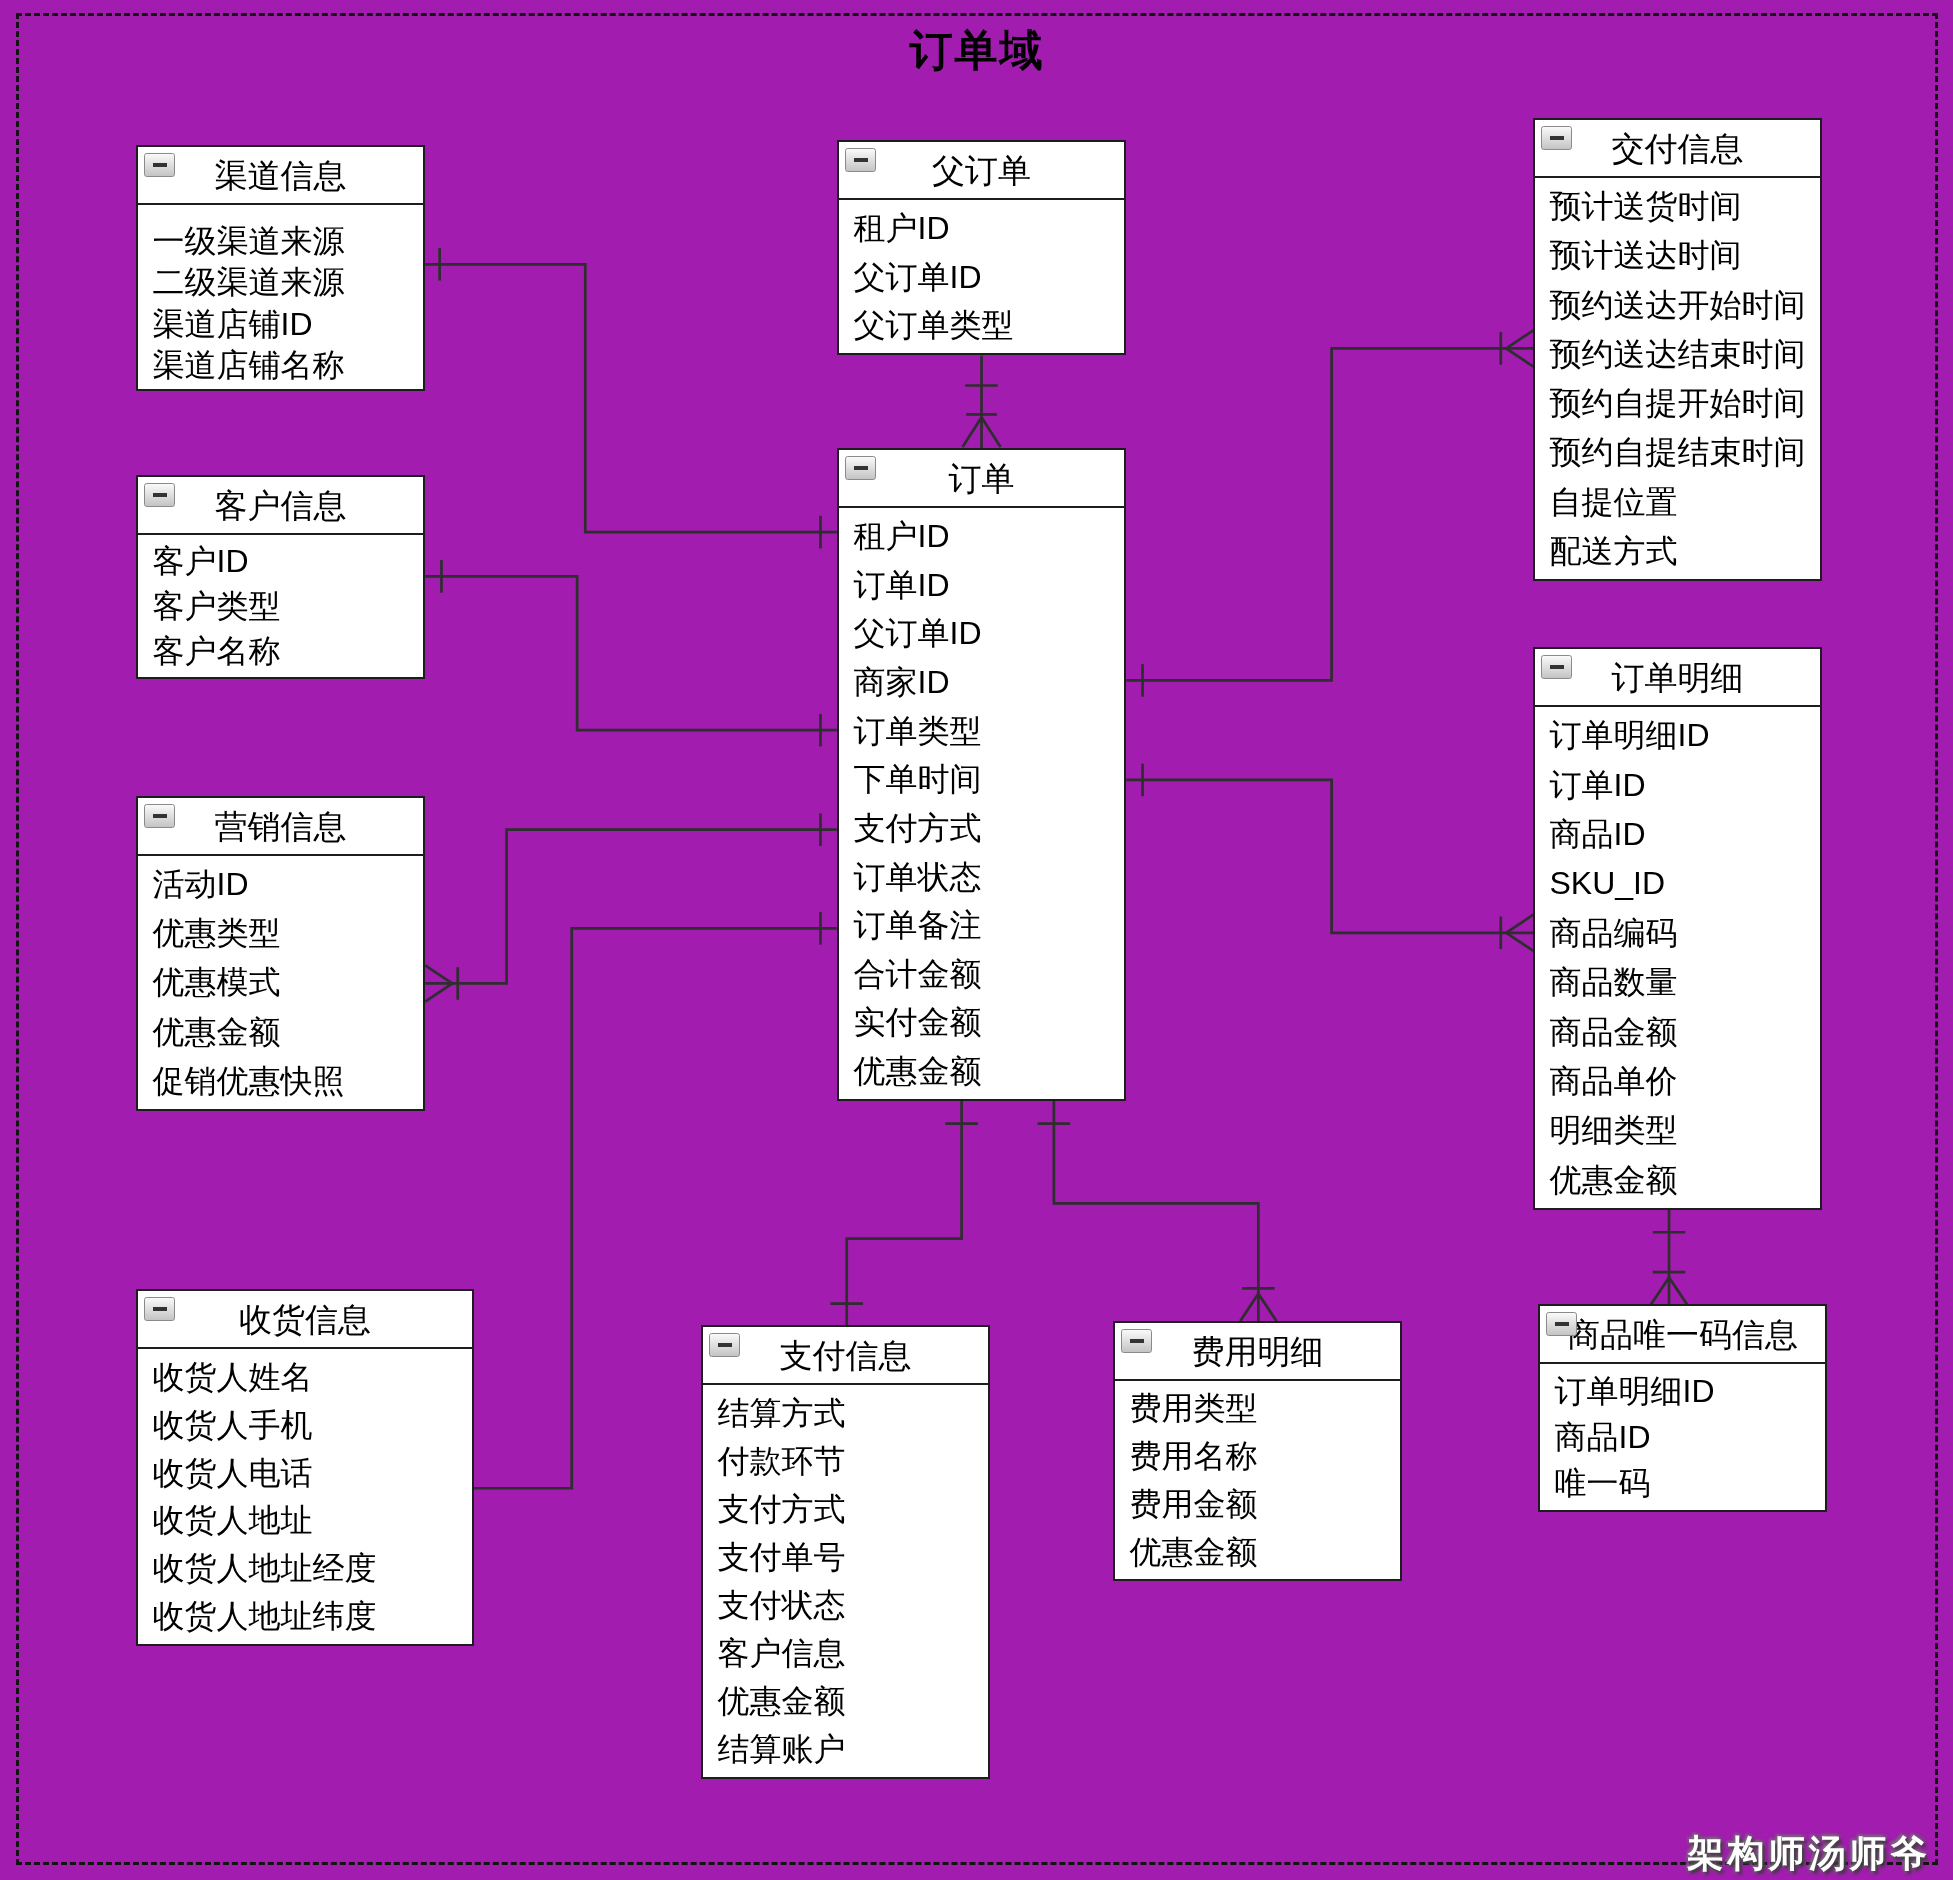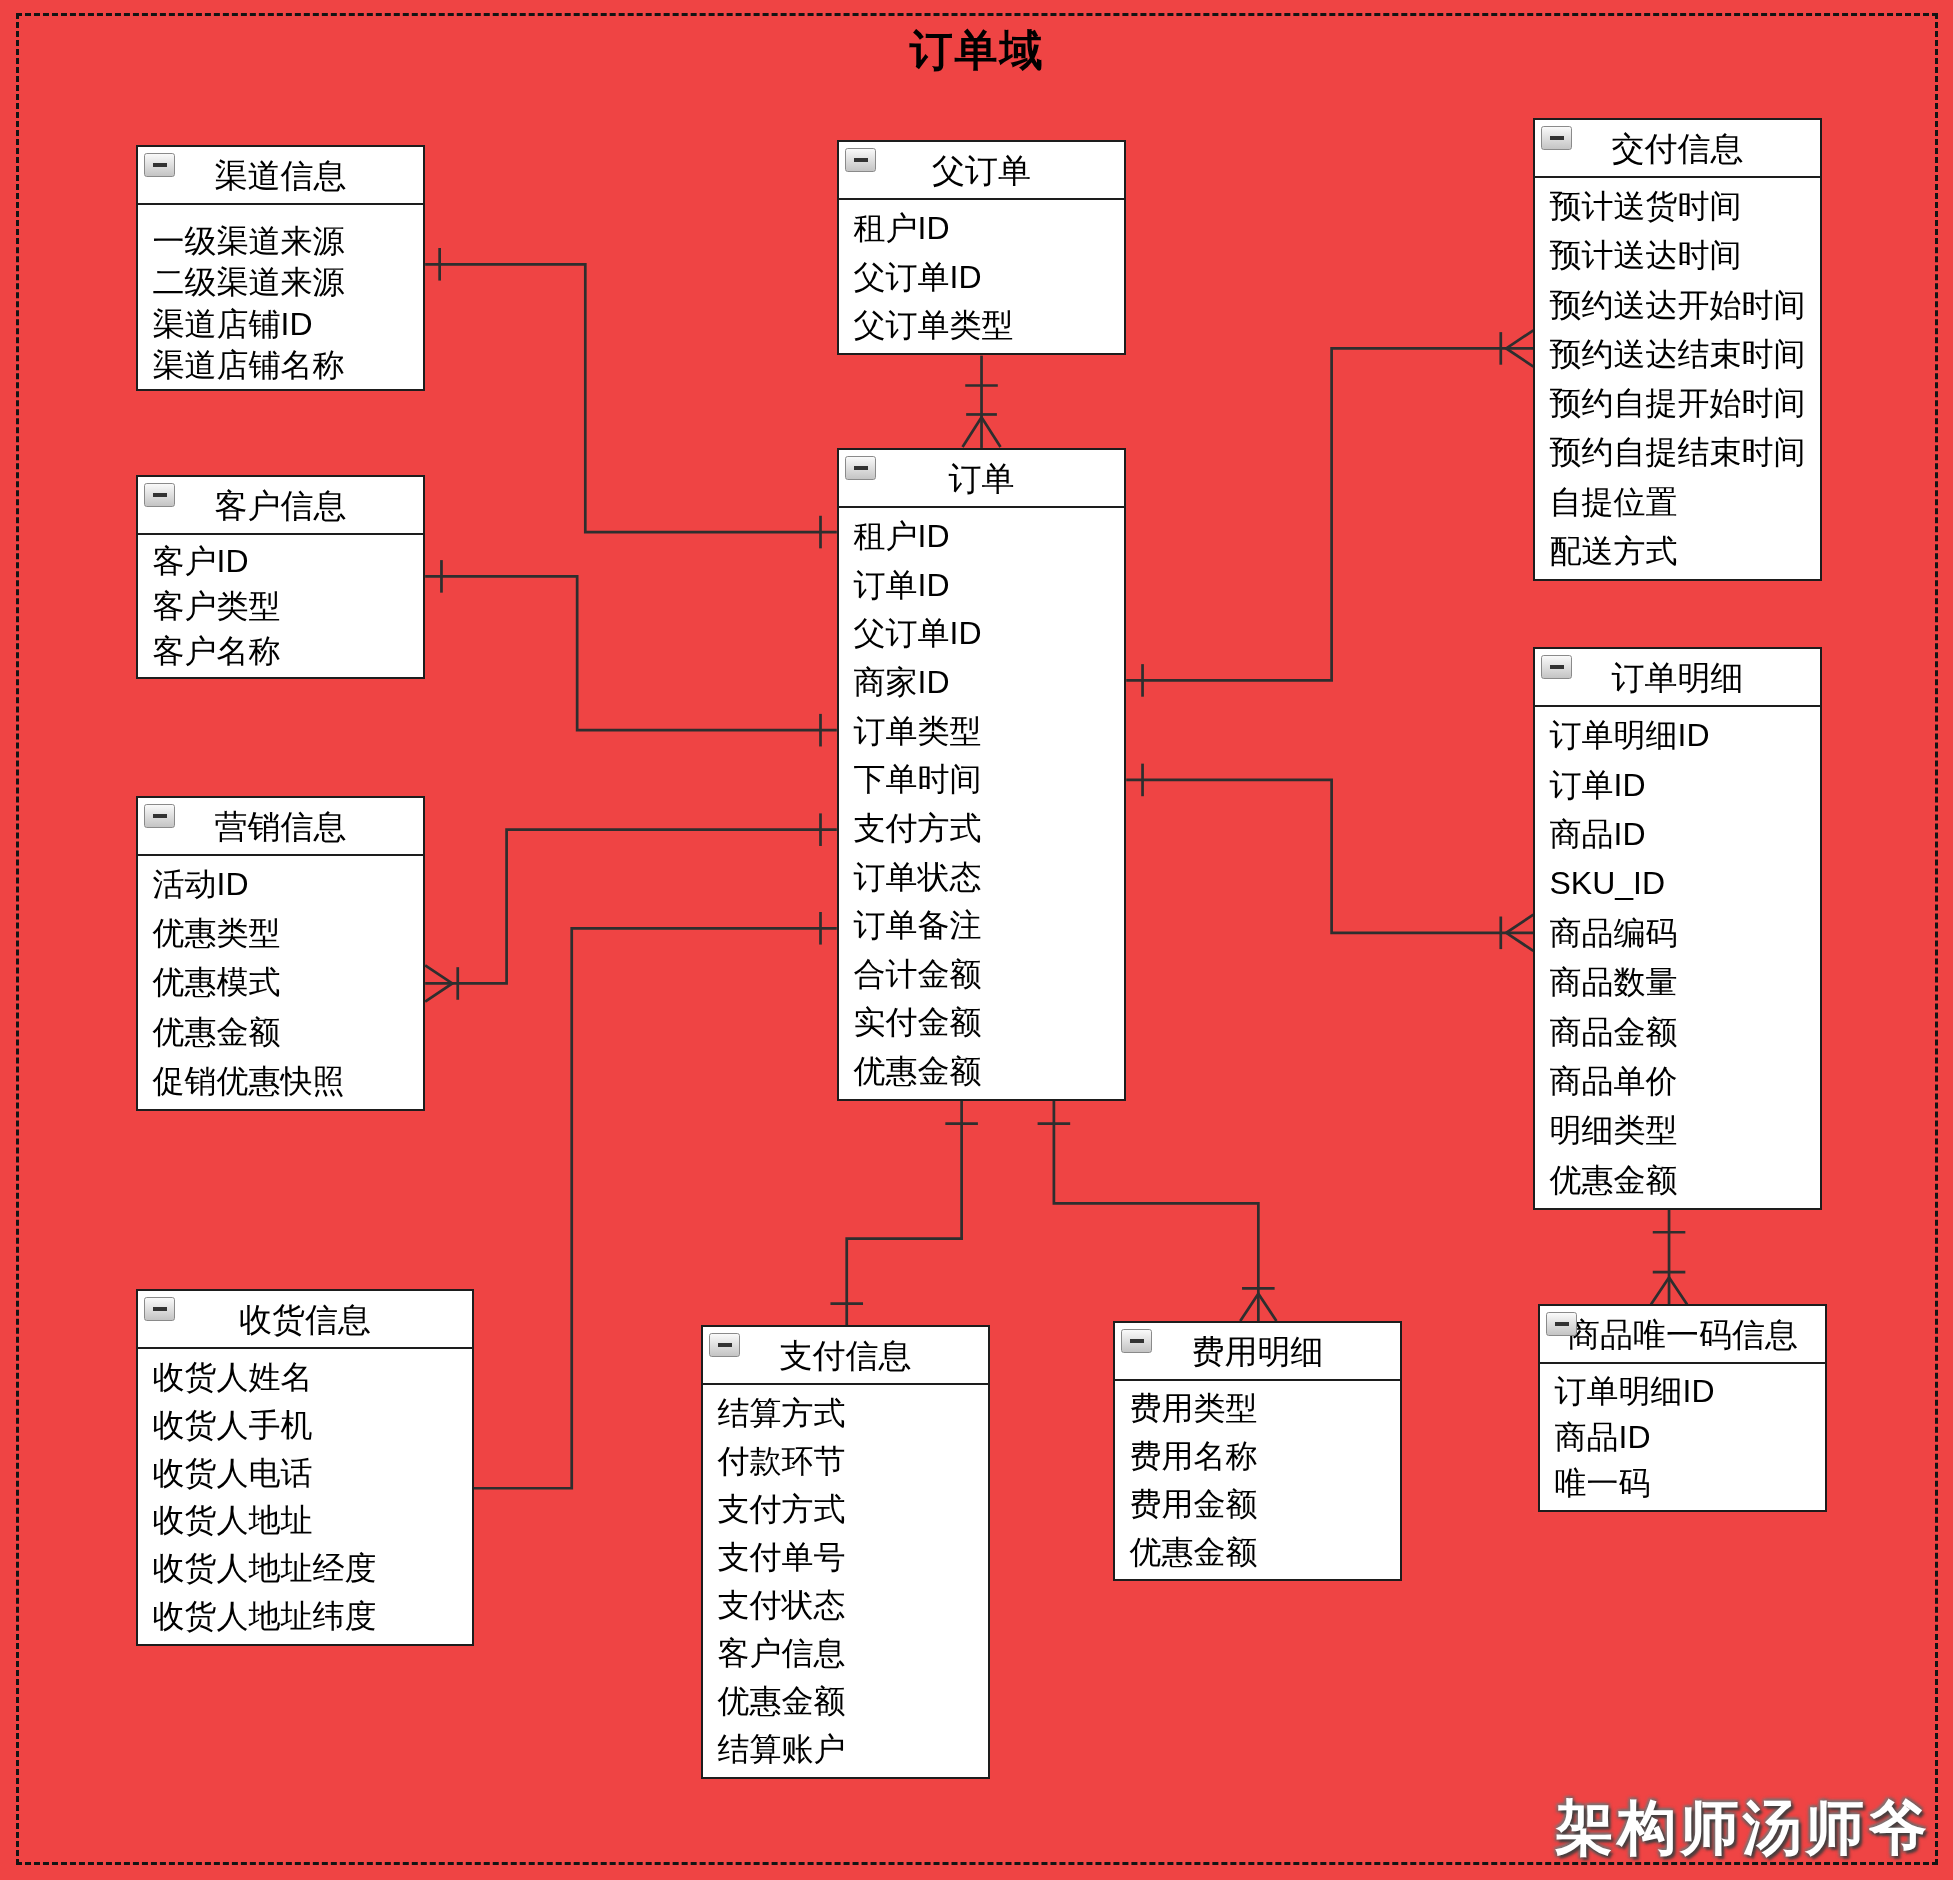--- a/index.html
+++ b/index.html
@@ -1,17 +1,17 @@
 <!DOCTYPE html>
 <html style="font-size:14.5px"><head>
 <meta charset="utf-8">
 <style>
   html,body{margin:0;padding:0;background:#ffffff;}
   .canvas{
-    position:relative;width:1954px;height:1881px;background:#ef4444;
+    position:relative;width:1954px;height:1881px;background:#a21caf;
     font-family:"Liberation Sans",sans-serif;color:#000;overflow:hidden;
   }
   .frame{
     position:absolute;left:16.3px;top:12.7px;right:16.3px;bottom:16.3px;
     border:3.6px dashed #141414;pointer-events:none;
   }
   .diagram-title{
     position:absolute;top:22px;left:0;width:100%;text-align:center;
     font-size:43px;font-weight:700;letter-spacing:1.8px;
   }
@@ -31,22 +31,22 @@
     background:linear-gradient(#fafafa,#c4c4c4);
     display:flex;align-items:center;justify-content:center;
   }
   .collapse-icon::after{content:"";display:block;width:14.5px;height:3.6px;background:#333;}
   .fields{flex:1;display:flex;flex-direction:column;padding:3.6px 0;}
   .field-row{
     flex:1;display:flex;align-items:center;padding-left:14.5px;
     font-size:32px;line-height:1;white-space:nowrap;
   }
   .watermark{
-    position:absolute;right:23.5px;bottom:12px;z-index:5;
-    font-size:59px;font-weight:700;color:#ffffff;letter-spacing:3.6px;
+    position:absolute;right:23.5px;bottom:2px;z-index:5;
+    font-size:37px;font-weight:700;color:#ffffff;letter-spacing:3.6px;
     text-shadow:2.7px 2.7px 2.7px rgba(60,60,60,.9), -1.8px -1.8px 2.7px rgba(120,120,120,.8),
                 1.8px -1.8px 2.7px rgba(100,100,100,.7), -1.8px 1.8px 2.7px rgba(100,100,100,.7);
   }
 </style>
 </head>
 <body>
 
 <div class="canvas">
 
   <div class="frame"></div>

